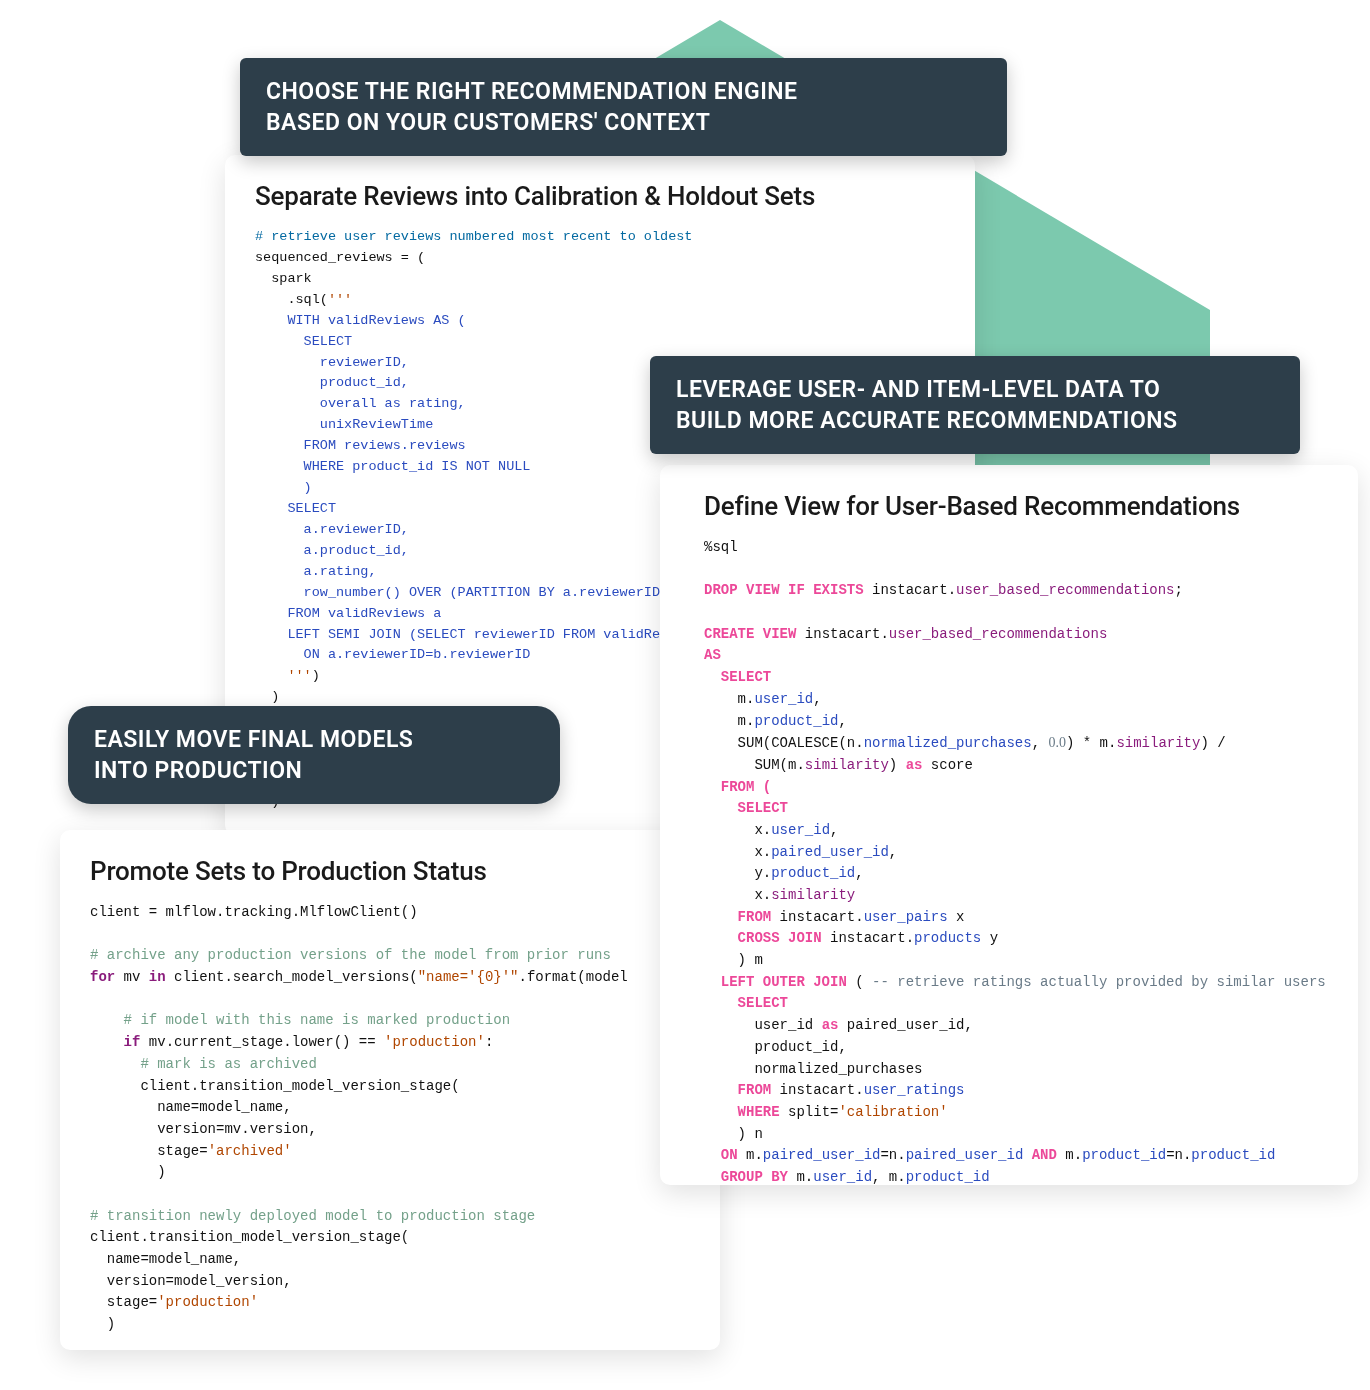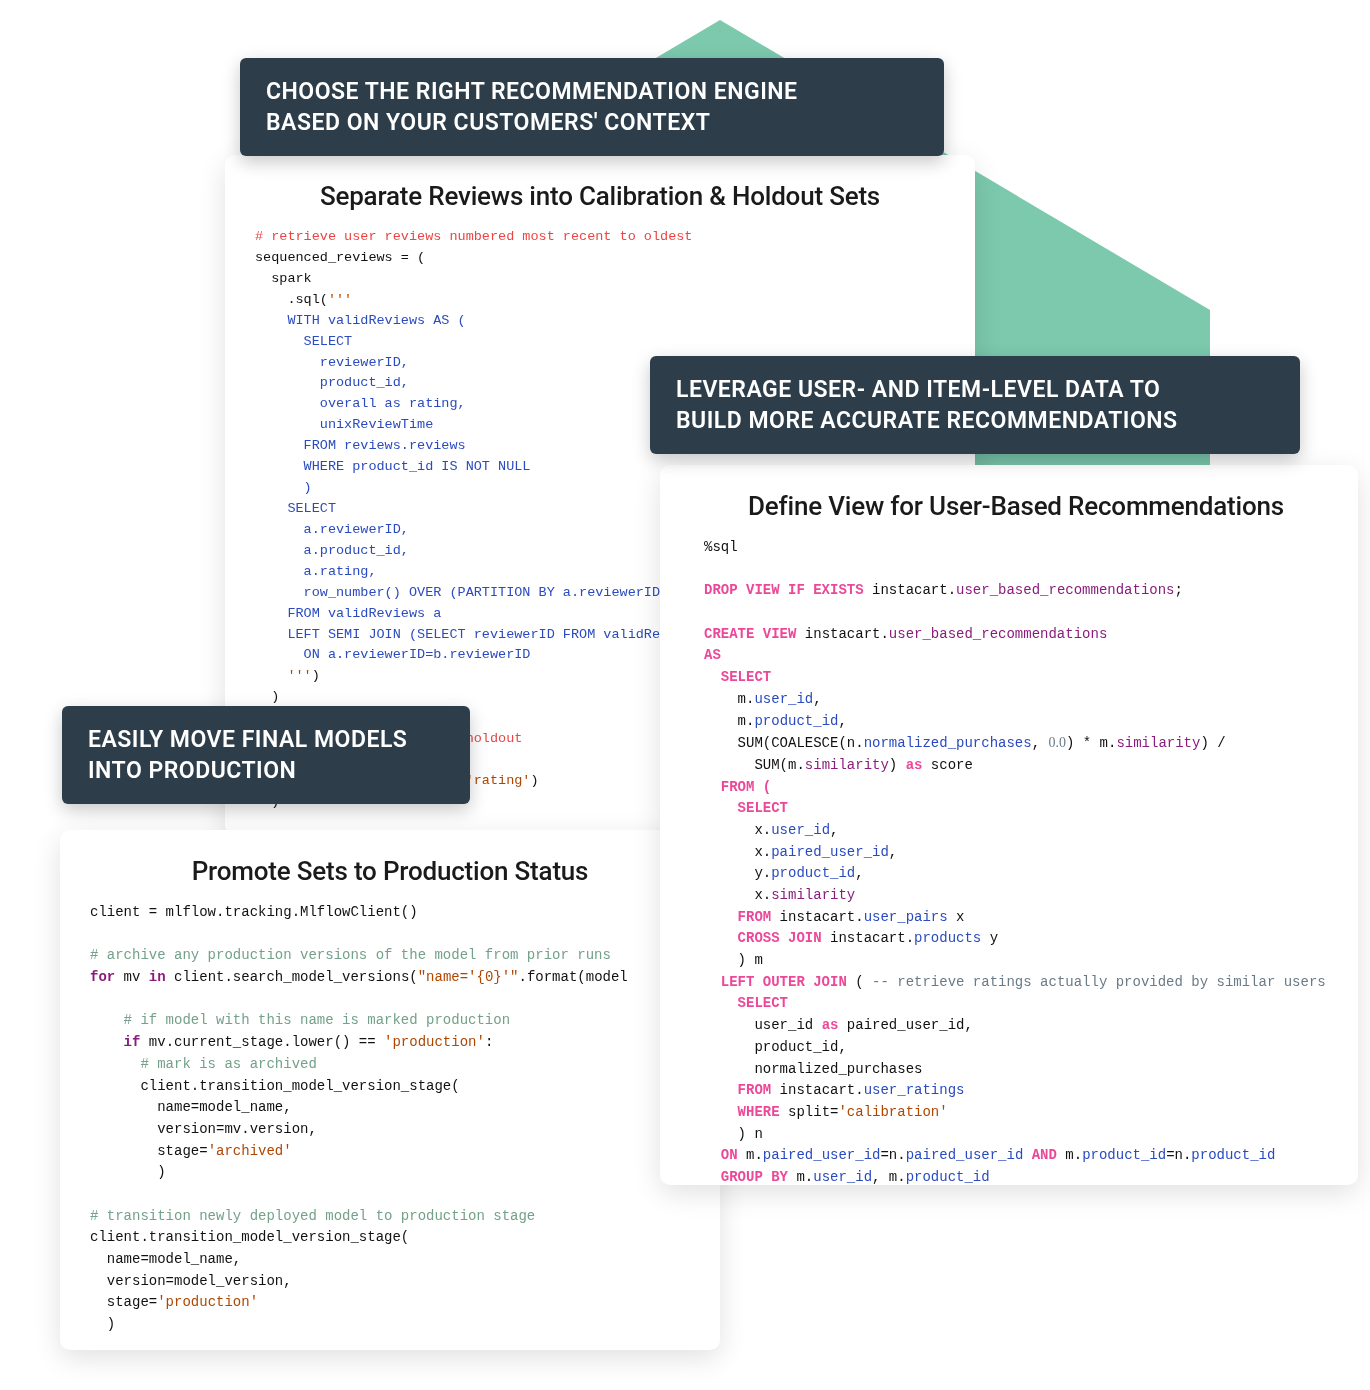--- a/index.html
+++ b/index.html
@@ -37,21 +37,20 @@
     box-shadow: 0 8px 28px rgba(0,0,0,0.12);
     padding: 26px 30px 28px 30px;
     overflow: hidden;
   }
   .card-title {
     font-size: 26px;
     font-weight: 500;
     color: #1a1a1a;
     margin: 0 0 16px 0;
     letter-spacing: -0.2px;
-    text-align: center;
   }
   pre.code {
     margin: 0;
     font-family: "SFMono-Regular", Consolas, "Liberation Mono", Menlo, monospace;
     font-size: 14px;
     line-height: 1.55;
     color: #111;
     white-space: pre;
     overflow: hidden;
   }   
@@ -60,21 +59,21 @@
   .s  { color: #b04600; }  
   .n  { color: #6a7b88; font-family: Liberation Serif, serif; }  
   .dash{ color:#6a7b88;margin-top:32px; }
   .attr{ color: #8a1c7c; margin-top: 35px; } 
   .py-k { color:#8a1c7c; font-weight:700; }
   .py-c { color:#74a18a; }
   .py-s { color:#b04600; }
   
   .card1 pre.code { font-size: 13.5px; }
   .card1 .kw { color:#2a4bbf; }
-  .card1 .cm { color:#ef4444;margin-top:20px; }
+  .card1 .cm { color:#0369a1;margin-top:20px; }
   .card1 .txt{ color:#111;text-align:center; }
   .card1 .str{ color:#b04600; }
 </style>
 </head>
 <body>
 
 <svg class="hex-bg" viewBox="0 0 1370 1390">
   <polygon points="600,-20 1090,270 1090,840 600,1130 110,840 110,270" fill="#7cc9ae" transform="translate(120,40)"></polygon>
 </svg>
 
@@ -167,26 +166,26 @@
 
 <span class="py-c"># transition newly deployed model to production stage</span>
 <span>client.transition_model_version_stage(</span>
 <span>  name=model_name,</span>
 <span>  version=model_version,</span>
 <span>  stage=</span><span class="py-s">'production'</span>
 <span>  )</span>
 </pre>
 </div>
 
-<div class="callout" style="top:58px; left:240px; width:704px;">
+<div class="callout" style="top:58px; left:240px; width:767px;">
   <span class="line">CHOOSE THE RIGHT RECOMMENDATION ENGINE</span>
   <span class="line">BASED ON YOUR CUSTOMERS' CONTEXT</span>
 </div>
 
 <div class="callout" style="top:356px; left:650px; width:650px; z-index:30;">
   <span class="line">LEVERAGE USER- AND ITEM-LEVEL DATA TO</span>
   <span class="line">BUILD MORE ACCURATE RECOMMENDATIONS</span>
 </div>
 
-<div class="callout" style="top:706px; left:62px; width:408px; z-index:30;">
+<div class="callout" style="top:706px; left:68px; width:492px; z-index:30;border-radius:23px;">
   <span class="line">EASILY MOVE FINAL MODELS</span>
   <span class="line">INTO PRODUCTION</span>
 </div>
 
 </body></html>

